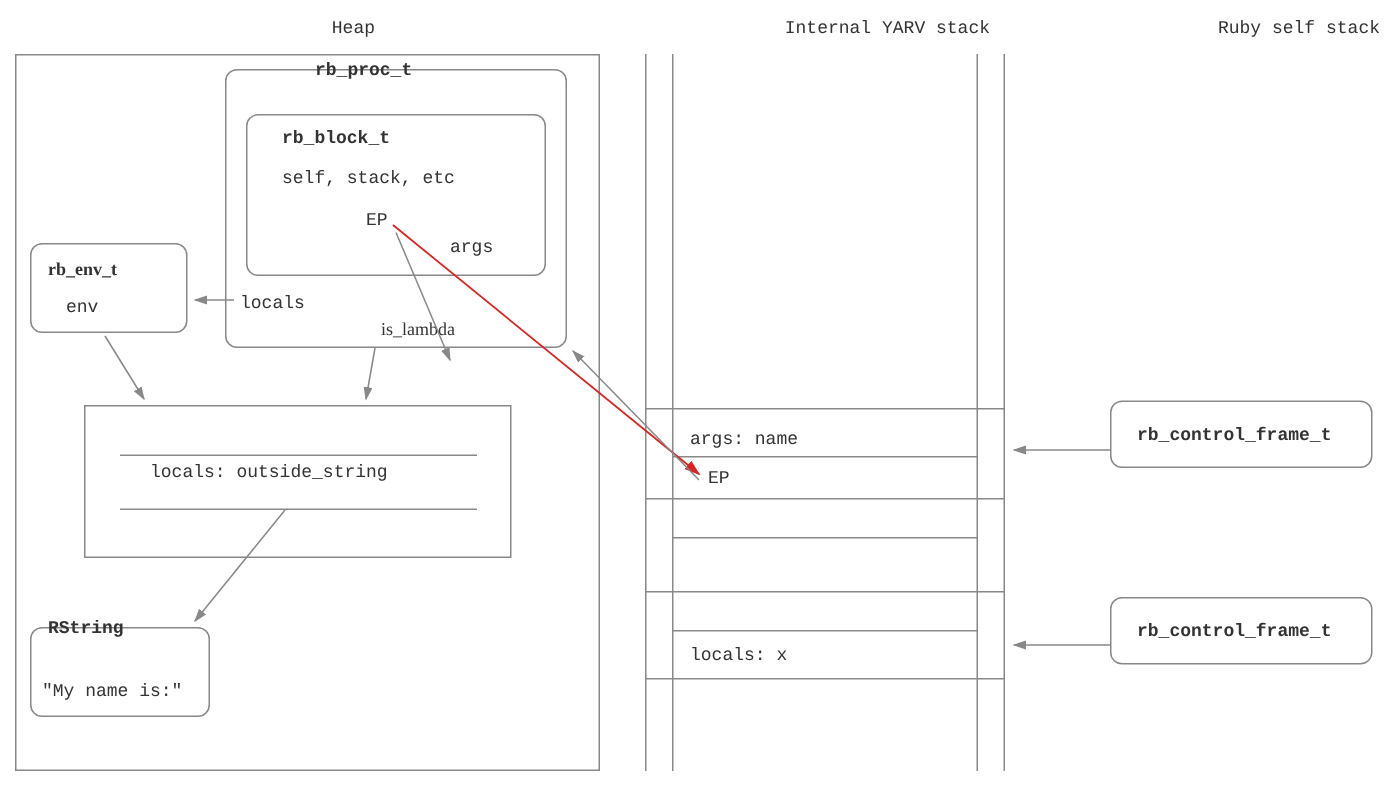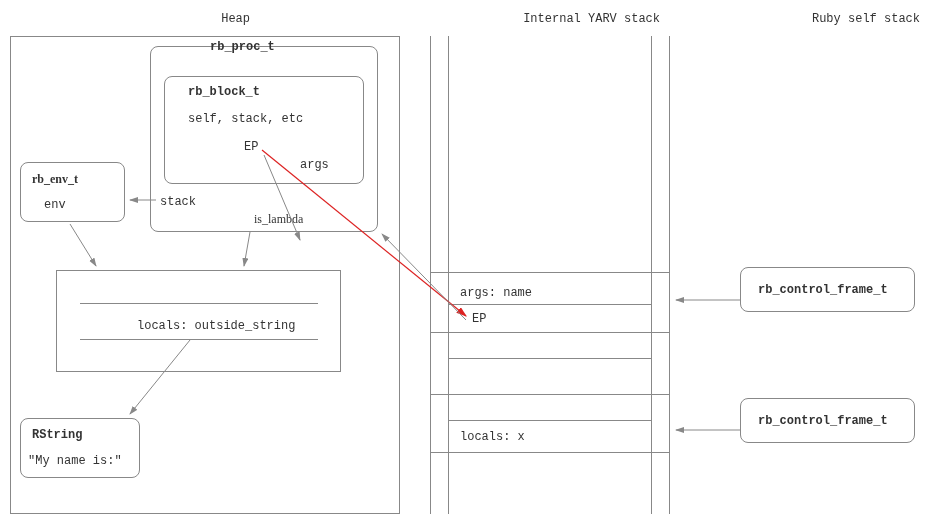--- a/index.html
+++ b/index.html
@@ -62,34 +62,34 @@
 
 <div class="box" style="left:150px; top:46px; width:228px; height:186px;"></div>
 <div class="txt bold" style="left:210px; top:40px;">rb_proc_t</div>
 
 <div class="box" style="left:164px; top:76px; width:200px; height:108px;"></div>
 <div class="txt bold" style="left:188px; top:85px;">rb_block_t</div>
 <div class="txt" style="left:188px; top:112px;">self, stack, etc</div>
 <div class="txt" style="left:244px; top:140px;">EP</div>
 <div class="txt" style="left:300px; top:158px;">args</div>
 
-<div class="txt" style="left:160px; top:195px;">stack</div>
+<div class="txt" style="left:160px; top:195px;">locals</div>
 <div class="txt" style="left:254px; top:212px;font-family:Liberation Serif, serif;">is_lambda</div>
 
 <div class="box" style="left:20px; top:162px; width:105px; height:60px;"></div>
 <div class="txt bold" style="left:32px; top:172px;font-family:Liberation Serif, serif;">rb_env_t</div>
 <div class="txt" style="left:44px; top:198px;">env</div>
 
 <div class="frame" style="left:56px; top:270px; width:285px; height:102px;"></div>
 <div class="hr" style="left:80px; top:303px; width:238px;"></div>
-<div class="txt" style="left:100px; top:319px;margin-left:37px;">locals: outside_string</div>
+<div class="txt" style="left:100px; top:308px;">locals: outside_string</div>
 <div class="hr" style="left:80px; top:339px; width:238px;"></div>
 
 <div class="box" style="left:20px; top:418px; width:120px; height:60px;"></div>
-<div class="txt bold" style="left:32px; top:428px;">RString</div>
+<div class="txt bold" style="left:32px; top:412px;">RString</div>
 <div class="txt" style="left:28px; top:454px;">"My name is:"</div>
 
 <div class="stack-rail" style="left:430px; top:36px; width:240px; height:478px;"></div>
 <div class="stack-rail" style="left:448px; top:36px; width:204px; height:478px;"></div>
 
 <div class="hr" style="left:430px; top:272px; width:240px;"></div>
 <div class="txt" style="left:460px; top:286px;text-align:right;">args: name</div>
 <div class="hr" style="left:448px; top:304px; width:204px;"></div>
 <div class="txt" style="left:472px; top:312px;">EP</div>
 <div class="hr" style="left:430px; top:332px; width:240px;"></div>

